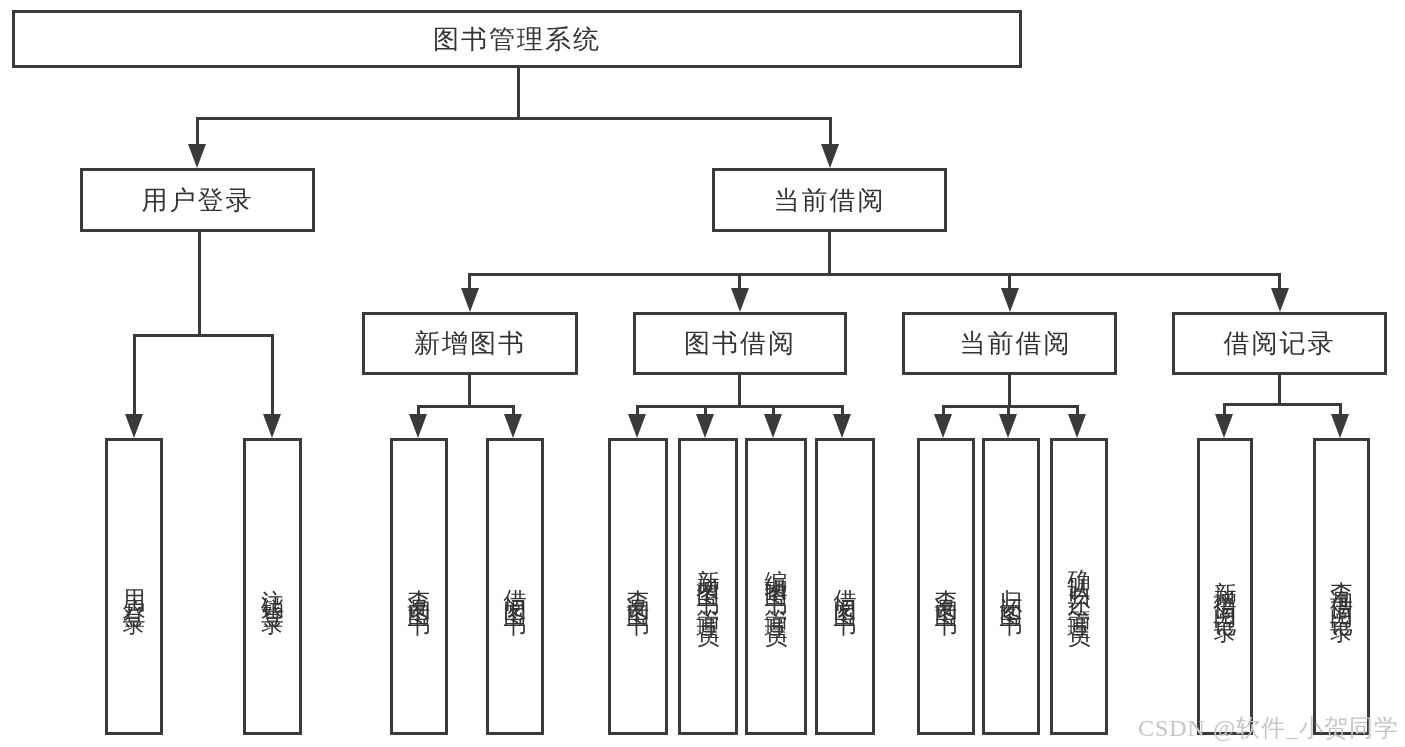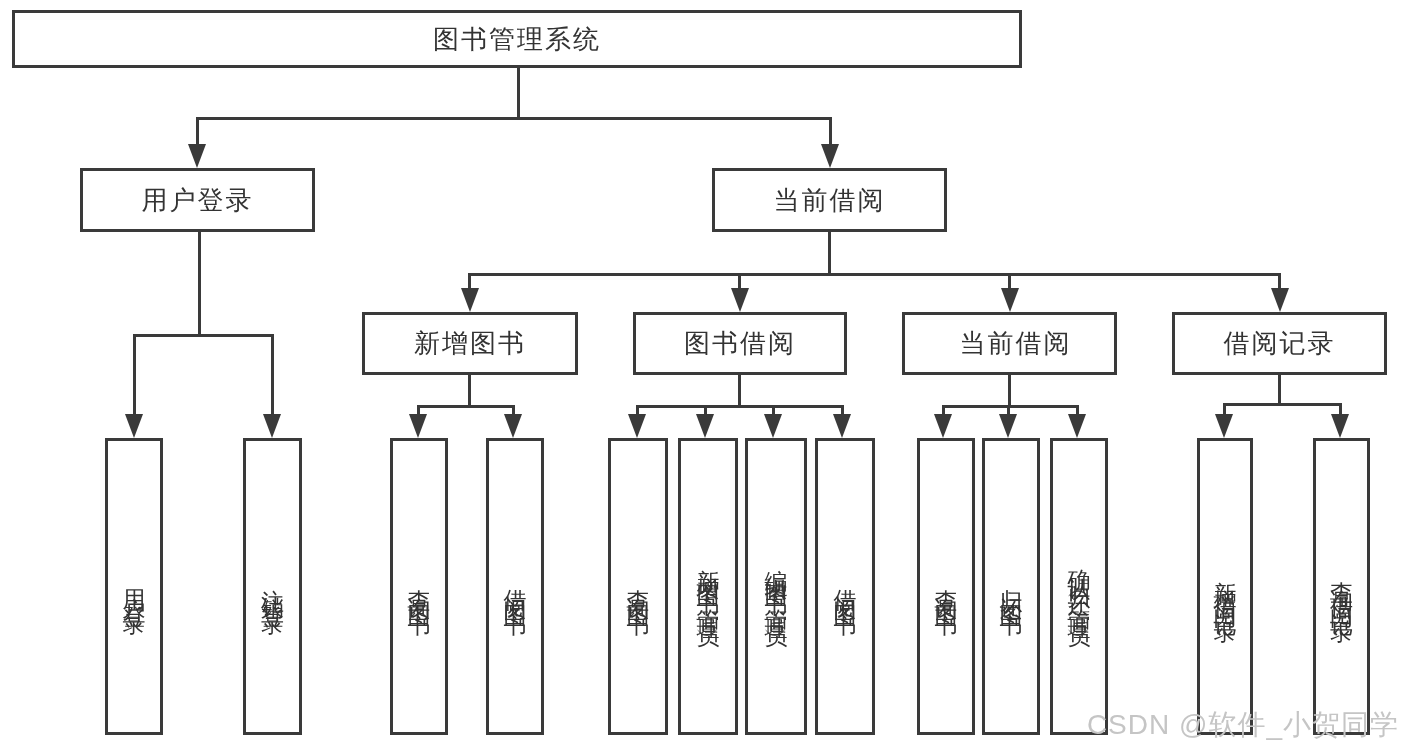--- a/index.html
+++ b/index.html
@@ -16,22 +16,22 @@
     writing-mode:vertical-rl; text-orientation:mixed;
     font-size:23px; letter-spacing:8px; line-height:1;
   }
   .line { position:absolute; background:#3a3a3a; }
   .arrow {
     position:absolute; width:0; height:0;
     border-left:9px solid transparent; border-right:9px solid transparent;
     border-top:24px solid #3a3a3a;
   }
   .watermark {
-    position:absolute; right:6px; bottom:3px; font-size:28px;
-    color:#c5c5c5; letter-spacing:1px; white-space:nowrap; z-index:5;
+    position:absolute; right:6px; bottom:3px; font-size:24px;
+    color:#c5c5c5; letter-spacing:1px; white-space:nowrap; z-index:5;font-family:Liberation Serif, serif;
   }
 </style>
 </head>
 <body>
 
 <div class="canvas">
 
   <div class="node" style="left:12px; top:10px; width:1010px; height:58px;">
     <span class="h-label">图书管理系统</span>
   </div>

